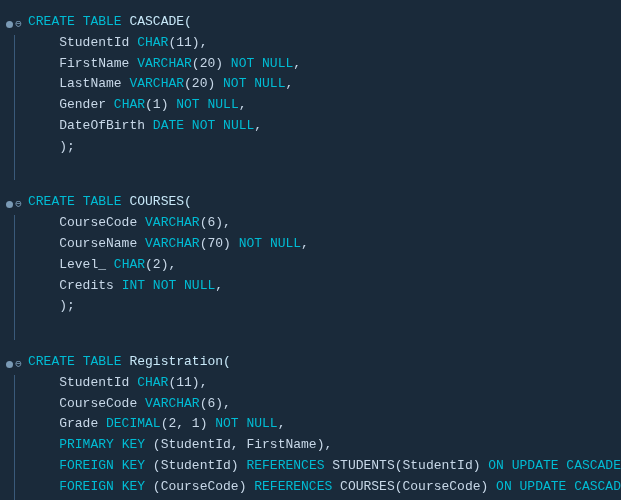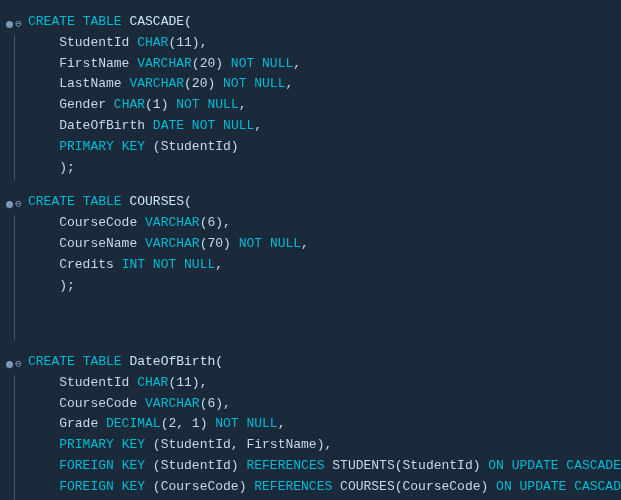--- a/index.html
+++ b/index.html
@@ -42,61 +42,61 @@
           <div style="width: 1px; background: rgb(58, 90, 122); height: 1.6em;"></div>
           <div style="width: 1px; background: rgb(58, 90, 122); height: 1.6em;"></div>
         </div>
         <div style="flex: 1 1 0%; padding-right: 8px;">
           <div style="white-space: pre; color: rgb(200, 216, 232); line-height: 1.6em;"><span style="color: rgb(0, 188, 212);">CREATE</span><span style="color: rgb(200, 216, 232);"> </span><span style="color: rgb(0, 188, 212);">TABLE</span><span style="color: rgb(200, 232, 248);"> CASCADE(</span></div>
           <div style="white-space: pre; color: rgb(200, 216, 232); line-height: 1.6em;"><span style="color: rgb(200, 216, 232);">    StudentId </span><span style="color: rgb(0, 188, 212);">CHAR</span><span style="color: rgb(200, 216, 232);">(11),</span></div>
           <div style="white-space: pre; color: rgb(200, 216, 232); line-height: 1.6em;"><span style="color: rgb(200, 216, 232);">    FirstName </span><span style="color: rgb(0, 188, 212);">VARCHAR</span><span style="color: rgb(200, 216, 232);">(20) </span><span style="color: rgb(0, 188, 212);">NOT</span><span style="color: rgb(200, 216, 232);"> </span><span style="color: rgb(0, 188, 212);">NULL</span><span style="color: rgb(200, 216, 232);">,</span></div>
           <div style="white-space: pre; color: rgb(200, 216, 232); line-height: 1.6em;"><span style="color: rgb(200, 216, 232);">    LastName </span><span style="color: rgb(0, 188, 212);">VARCHAR</span><span style="color: rgb(200, 216, 232);">(20) </span><span style="color: rgb(0, 188, 212);">NOT</span><span style="color: rgb(200, 216, 232);"> </span><span style="color: rgb(0, 188, 212);">NULL</span><span style="color: rgb(200, 216, 232);">,</span></div>
           <div style="white-space: pre; color: rgb(200, 216, 232); line-height: 1.6em;"><span style="color: rgb(200, 216, 232);">    Gender </span><span style="color: rgb(0, 188, 212);">CHAR</span><span style="color: rgb(200, 216, 232);">(1) </span><span style="color: rgb(0, 188, 212);">NOT</span><span style="color: rgb(200, 216, 232);"> </span><span style="color: rgb(0, 188, 212);">NULL</span><span style="color: rgb(200, 216, 232);">,</span></div>
           <div style="white-space: pre; color: rgb(200, 216, 232); line-height: 1.6em;"><span style="color: rgb(200, 216, 232);">    DateOfBirth </span><span style="color: rgb(0, 188, 212);">DATE</span><span style="color: rgb(200, 216, 232);"> </span><span style="color: rgb(0, 188, 212);">NOT</span><span style="color: rgb(200, 216, 232);"> </span><span style="color: rgb(0, 188, 212);">NULL</span><span style="color: rgb(200, 216, 232);">,</span></div>
-          <div style="white-space: pre; color: rgb(200, 216, 232); line-height: 1.6em;"><span style="color: rgb(200, 216, 232);">    </span><span style="color: rgb(0, 188, 212);">PRIMARY</span><span style="color: rgb(200, 216, 232);"> </span><span style="color: rgb(0, 188, 212);">KEY</span><span style="color: rgb(200, 216, 232);"> (StudentId)</span></div>
           <div style="white-space: pre; color: rgb(200, 216, 232); line-height: 1.6em;"><span style="color: rgb(200, 216, 232);">    );</span></div>
         </div>
       </div>
       <div style="display: flex; align-items: flex-start; margin-bottom: 8px; padding-top: 4px;">
         <div style="width: 28px; flex-shrink: 0; display: flex; flex-direction: column; align-items: center; padding-top: 2px;">
           <div style="display: flex; align-items: center; gap: 2px; height: 1.6em;">
             <span style="width: 7px; height: 7px; border-radius: 50%; background: rgb(122, 154, 181); flex-shrink: 0;"></span>
             <span style="color: rgb(122, 154, 181); font-size: 11px; cursor: pointer; line-height: 1;">⊖</span>
           </div>
           <div style="width: 1px; background: rgb(58, 90, 122); height: 1.6em;"></div>
           <div style="width: 1px; background: rgb(58, 90, 122); height: 1.6em;"></div>
           <div style="width: 1px; background: rgb(58, 90, 122); height: 1.6em;"></div>
           <div style="width: 1px; background: rgb(58, 90, 122); height: 1.6em;"></div>
           <div style="width: 1px; background: rgb(58, 90, 122); height: 1.6em;"></div>
           <div style="width: 1px; background: rgb(58, 90, 122); height: 1.6em;"></div>
         </div>
         <div style="flex: 1 1 0%; padding-right: 8px;">
           <div style="white-space: pre; color: rgb(200, 216, 232); line-height: 1.6em; font-family: Liberation Mono, monospace;"><span style="color: rgb(0, 188, 212);">CREATE</span><span style="color: rgb(200, 216, 232);"> </span><span style="color: rgb(0, 188, 212);">TABLE</span><span style="color: rgb(200, 232, 248);"> COURSES(</span></div>
           <div style="white-space: pre; color: rgb(200, 216, 232); line-height: 1.6em;"><span style="color: rgb(200, 216, 232);">    CourseCode </span><span style="color: rgb(0, 188, 212);">VARCHAR</span><span style="color: rgb(200, 216, 232);">(6),</span></div>
           <div style="white-space: pre; color: rgb(200, 216, 232); line-height: 1.6em;"><span style="color: rgb(200, 216, 232);">    CourseName </span><span style="color: rgb(0, 188, 212);">VARCHAR</span><span style="color: rgb(200, 216, 232);">(70) </span><span style="color: rgb(0, 188, 212);">NOT</span><span style="color: rgb(200, 216, 232);"> </span><span style="color: rgb(0, 188, 212);">NULL</span><span style="color: rgb(200, 216, 232);">,</span></div>
+          <div style="white-space: pre; color: rgb(200, 216, 232); line-height: 1.6em;"><span style="color: rgb(200, 216, 232);">    Level_ </span><span style="color: rgb(0, 188, 212);">CHAR</span><span style="color: rgb(200, 216, 232);">(2),</span></div>
           <div style="white-space: pre; color: rgb(200, 216, 232); line-height: 1.6em;"><span style="color: rgb(200, 216, 232);">    Credits </span><span style="color: rgb(0, 188, 212);">INT</span><span style="color: rgb(200, 216, 232);"> </span><span style="color: rgb(0, 188, 212);">NOT</span><span style="color: rgb(200, 216, 232);"> </span><span style="color: rgb(0, 188, 212);">NULL</span><span style="color: rgb(200, 216, 232);">,</span></div>
           <div style="white-space: pre; color: rgb(200, 216, 232); line-height: 1.6em;"><span style="color: rgb(200, 216, 232);">    );</span></div>
         </div>
       </div>
       <div style="display: flex; align-items: flex-start; margin-bottom: 8px; padding-top: 4px;">
         <div style="width: 28px; flex-shrink: 0; display: flex; flex-direction: column; align-items: center; padding-top: 2px;">
           <div style="display: flex; align-items: center; gap: 2px; height: 1.6em;">
             <span style="width: 7px; height: 7px; border-radius: 50%; background: rgb(122, 154, 181); flex-shrink: 0;"></span>
             <span style="color: rgb(122, 154, 181); font-size: 11px; cursor: pointer; line-height: 1;">⊖</span>
           </div>
           <div style="width: 1px; background: rgb(58, 90, 122); height: 1.6em;"></div>
           <div style="width: 1px; background: rgb(58, 90, 122); height: 1.6em;"></div>
           <div style="width: 1px; background: rgb(58, 90, 122); height: 1.6em;"></div>
           <div style="width: 1px; background: rgb(58, 90, 122); height: 1.6em;"></div>
           <div style="width: 1px; background: rgb(58, 90, 122); height: 1.6em;"></div>
           <div style="width: 1px; background: rgb(58, 90, 122); height: 1.6em;"></div>
           <div style="width: 1px; background: rgb(58, 90, 122); height: 1.6em;"></div>
         </div>
         <div style="flex: 1 1 0%; padding-right: 8px;">
-          <div style="white-space: pre; color: rgb(200, 216, 232); line-height: 1.6em;"><span style="color: rgb(0, 188, 212);">CREATE</span><span style="color: rgb(200, 216, 232);"> </span><span style="color: rgb(0, 188, 212);">TABLE</span><span style="color: rgb(200, 232, 248);"> DateOfBirth(</span></div>
+          <div style="white-space: pre; color: rgb(200, 216, 232); line-height: 1.6em;"><span style="color: rgb(0, 188, 212);">CREATE</span><span style="color: rgb(200, 216, 232);"> </span><span style="color: rgb(0, 188, 212);">TABLE</span><span style="color: rgb(200, 232, 248);"> Registration(</span></div>
           <div style="white-space: pre; color: rgb(200, 216, 232); line-height: 1.6em;"><span style="color: rgb(200, 216, 232);">    StudentId </span><span style="color: rgb(0, 188, 212);">CHAR</span><span style="color: rgb(200, 216, 232);">(11),</span></div>
           <div style="white-space: pre; color: rgb(200, 216, 232); line-height: 1.6em;"><span style="color: rgb(200, 216, 232);">    CourseCode </span><span style="color: rgb(0, 188, 212);">VARCHAR</span><span style="color: rgb(200, 216, 232);">(6),</span></div>
           <div style="white-space: pre; color: rgb(200, 216, 232); line-height: 1.6em;"><span style="color: rgb(200, 216, 232);">    Grade </span><span style="color: rgb(0, 188, 212);">DECIMAL</span><span style="color: rgb(200, 216, 232);">(2, 1) </span><span style="color: rgb(0, 188, 212);">NOT</span><span style="color: rgb(200, 216, 232);"> </span><span style="color: rgb(0, 188, 212);">NULL</span><span style="color: rgb(200, 216, 232);">,</span></div>
           <div style="white-space: pre; color: rgb(200, 216, 232); line-height: 1.6em;"><span style="color: rgb(200, 216, 232);">    </span><span style="color: rgb(0, 188, 212);">PRIMARY</span><span style="color: rgb(200, 216, 232);"> </span><span style="color: rgb(0, 188, 212);">KEY</span><span style="color: rgb(200, 216, 232);"> (StudentId, FirstName),</span></div>
           <div style="white-space: pre; color: rgb(200, 216, 232); line-height: 1.6em;"><span style="color: rgb(200, 216, 232);">    </span><span style="color: rgb(0, 188, 212);">FOREIGN</span><span style="color: rgb(200, 216, 232);"> </span><span style="color: rgb(0, 188, 212);">KEY</span><span style="color: rgb(200, 216, 232);"> (StudentId) </span><span style="color: rgb(0, 188, 212);">REFERENCES</span><span style="color: rgb(200, 216, 232);"> STUDENTS(StudentId) </span><span style="color: rgb(0, 188, 212);">ON</span><span style="color: rgb(200, 216, 232);"> </span><span style="color: rgb(0, 188, 212);">UPDATE</span><span style="color: rgb(200, 216, 232);"> </span><span style="color: rgb(0, 188, 212);">CASCADE</span><span style="color: rgb(200, 216, 232);">,</span></div>
           <div style="white-space: pre; color: rgb(200, 216, 232); line-height: 1.6em;"><span style="color: rgb(200, 216, 232);">    </span><span style="color: rgb(0, 188, 212);">FOREIGN</span><span style="color: rgb(200, 216, 232);"> </span><span style="color: rgb(0, 188, 212);">KEY</span><span style="color: rgb(200, 216, 232);"> (CourseCode) </span><span style="color: rgb(0, 188, 212);">REFERENCES</span><span style="color: rgb(200, 216, 232);"> COURSES(CourseCode) </span><span style="color: rgb(0, 188, 212);">ON</span><span style="color: rgb(200, 216, 232);"> </span><span style="color: rgb(0, 188, 212);">UPDATE</span><span style="color: rgb(200, 216, 232);"> </span><span style="color: rgb(0, 188, 212);">CASCADE</span></div>
           <div style="white-space: pre; color: rgb(200, 216, 232); line-height: 1.6em;"><span style="color: rgb(200, 216, 232);">    );</span></div>
         </div>
       </div>
     </div>

